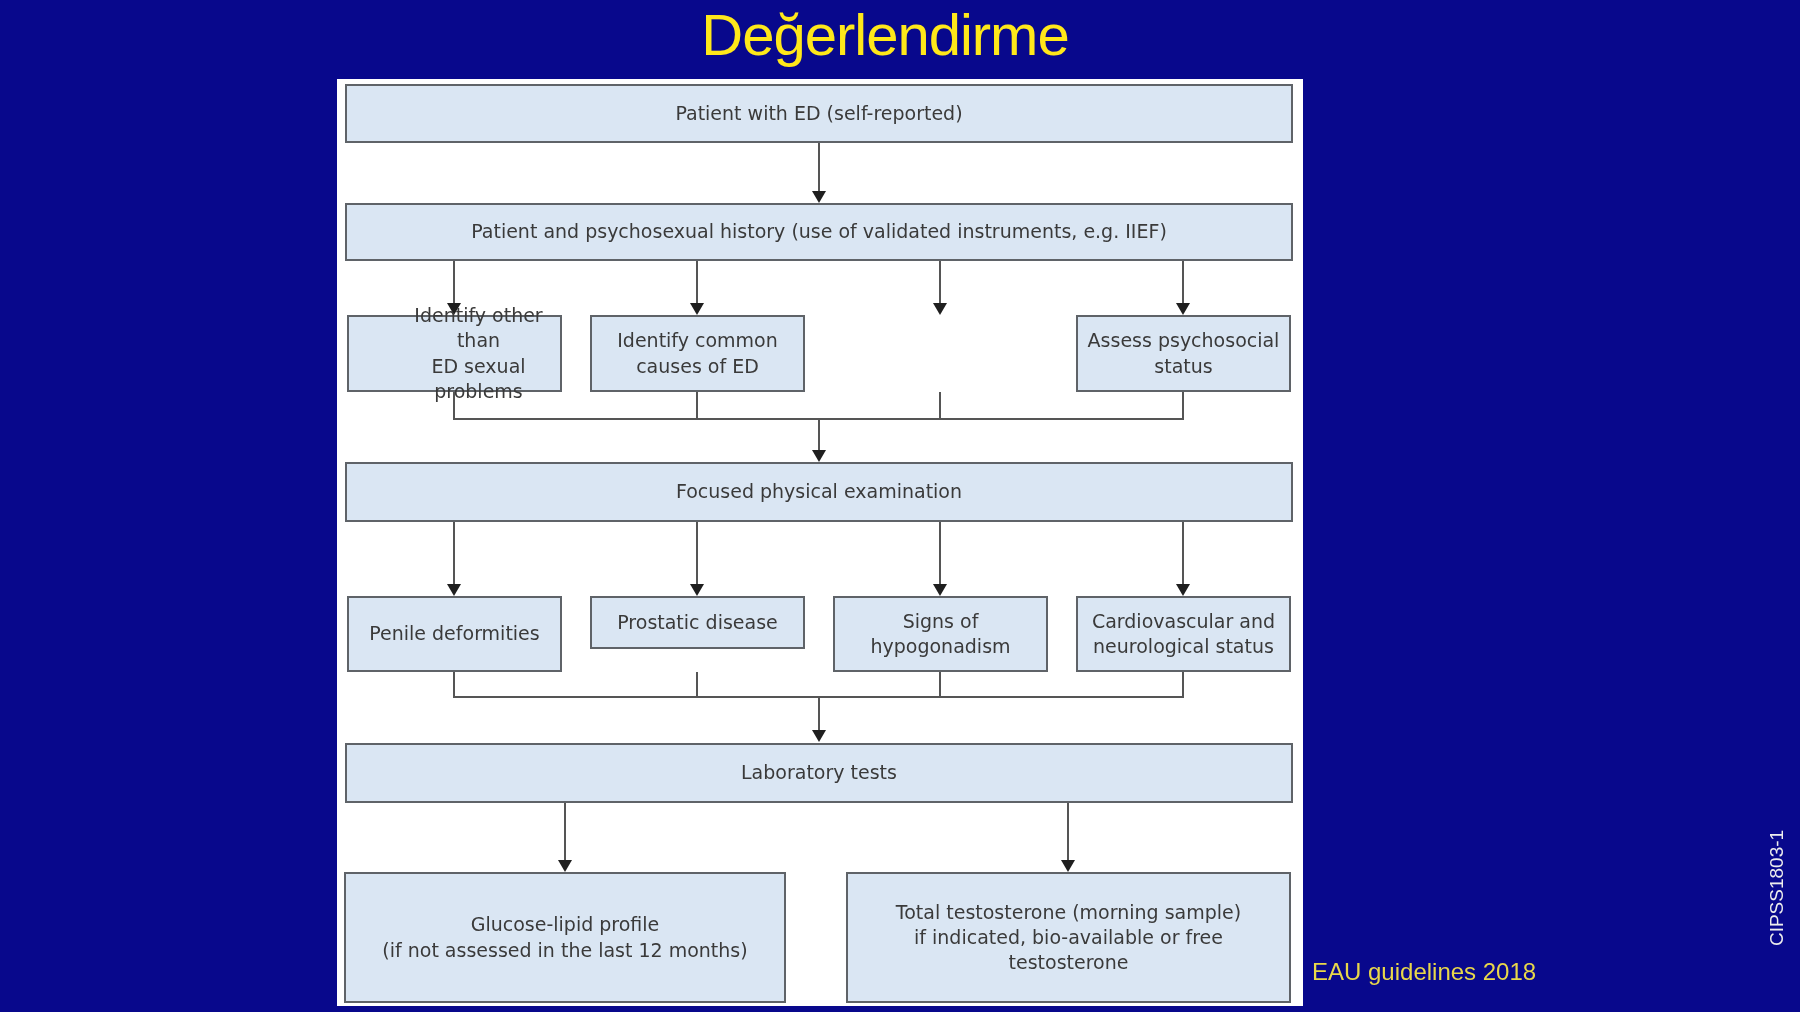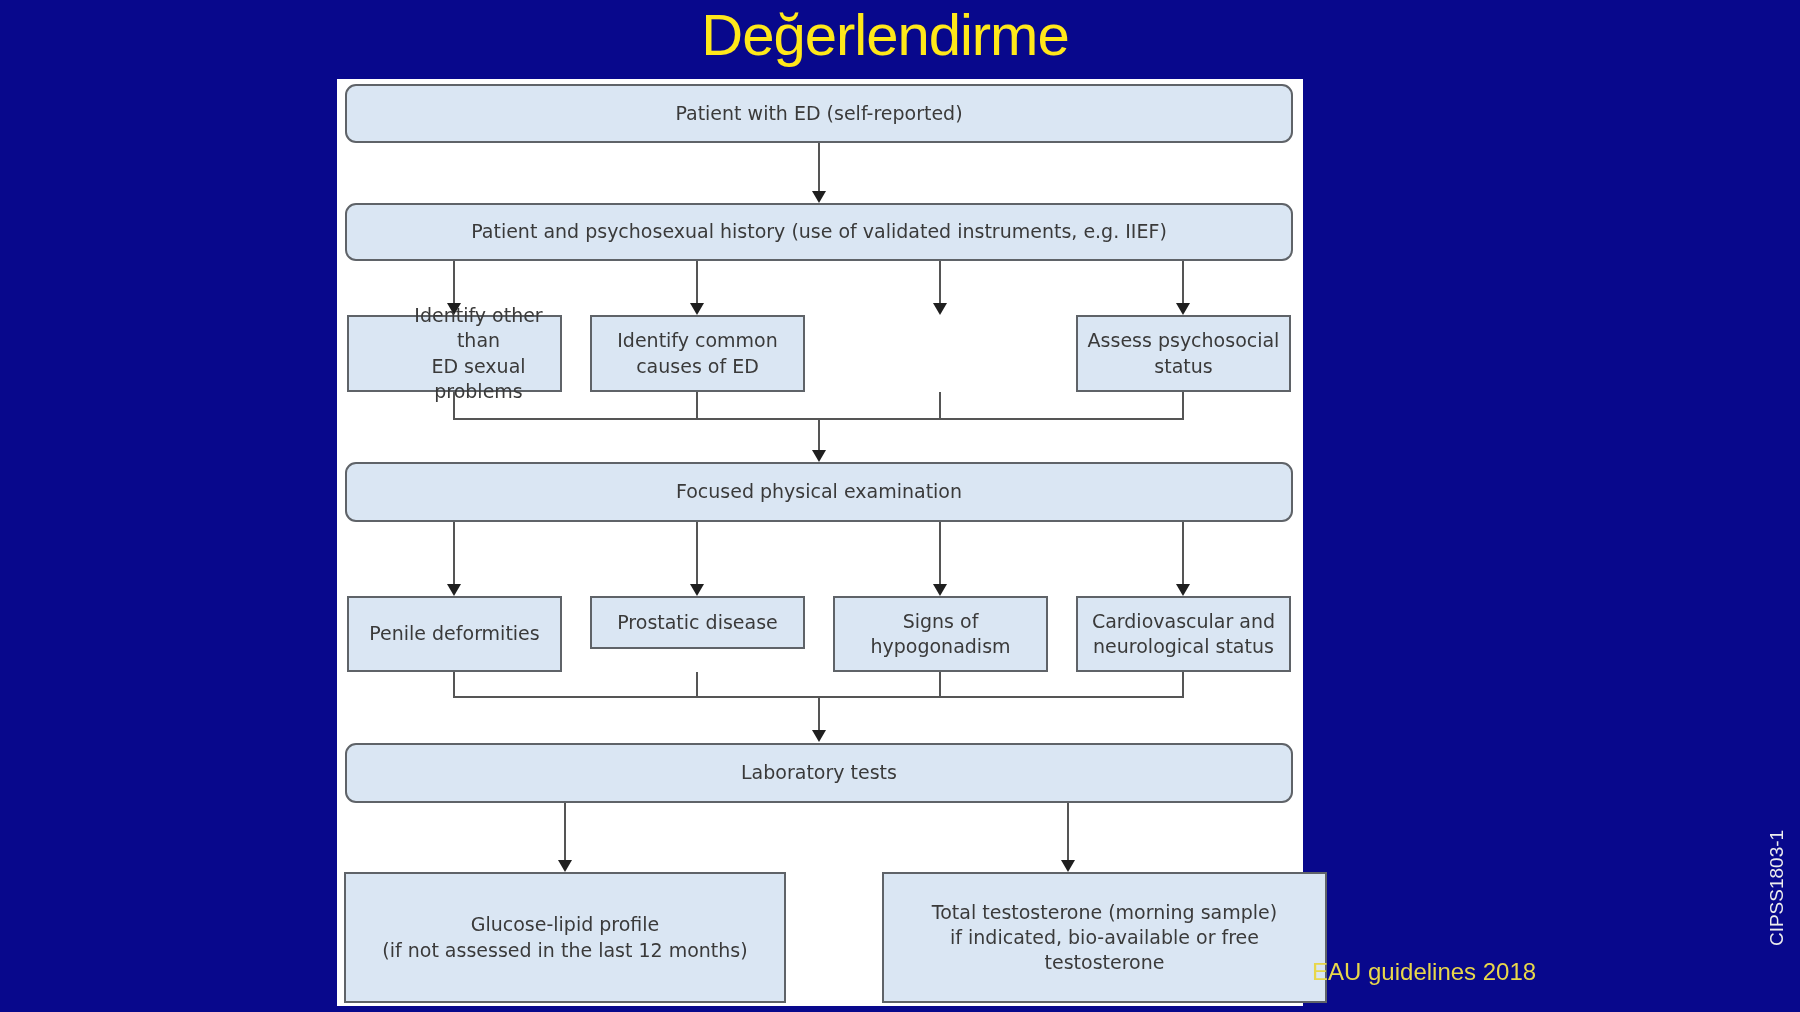--- a/index.html
+++ b/index.html
@@ -19,21 +19,21 @@
   }
   .fbox{
     position:absolute;box-sizing:border-box;
     background:var(--box-fill,#DAE6F3);
     border:2px solid var(--box-border,#5F6368);
     display:flex;align-items:center;justify-content:center;
     text-align:center;color:var(--box-text,#3A3A3A);
     font-family:"DejaVu Sans","Liberation Sans",sans-serif;
     font-size:19px;line-height:1.32;white-space:pre-line;
   }
-  .wide{left:345px;width:948px;border-radius:11px;}
+  .wide{left:345px;width:948px;}
   .vline{position:absolute;width:2px;background:var(--line,#555555);}
   .hline{position:absolute;height:2px;background:var(--line,#555555);}
   .arrow{
     position:absolute;width:0;height:0;
     border-left:7px solid transparent;border-right:7px solid transparent;
     border-top:12px solid var(--arrow,#1F1F1F);
   }
   .credit{
     position:absolute;left:1312px;top:958px;width:330px;
     font-size:24px;color:var(--credit,#E8D74A);
@@ -112,20 +112,20 @@
 
   <div class="fbox wide" style="top:743px;height:60px;">Laboratory tests</div>
 
   <div class="vline" style="left:564px;top:803px;height:57px;"></div>
   <div class="vline" style="left:1067px;top:803px;height:57px;"></div>
   <div class="arrow" style="left:558px;top:860px;"></div>
   <div class="arrow" style="left:1061px;top:860px;"></div>
 
   <div class="fbox" style="left:344px;top:872px;width:442px;height:131px;">Glucose-lipid profile
 (if not assessed in the last 12 months)</div>
-  <div class="fbox" style="left:846px;top:872px;width:445px;height:131px;margin-left:36px;">Total testosterone (morning sample)
+  <div class="fbox" style="left:846px;top:872px;width:445px;height:131px;">Total testosterone (morning sample)
 if indicated, bio-available or free
 testosterone</div>
 
   <div class="credit">EAU guidelines 2018</div>
   <div class="slide-code">CIPSS1803-1</div>
 
 </div>
 
 </body></html>

